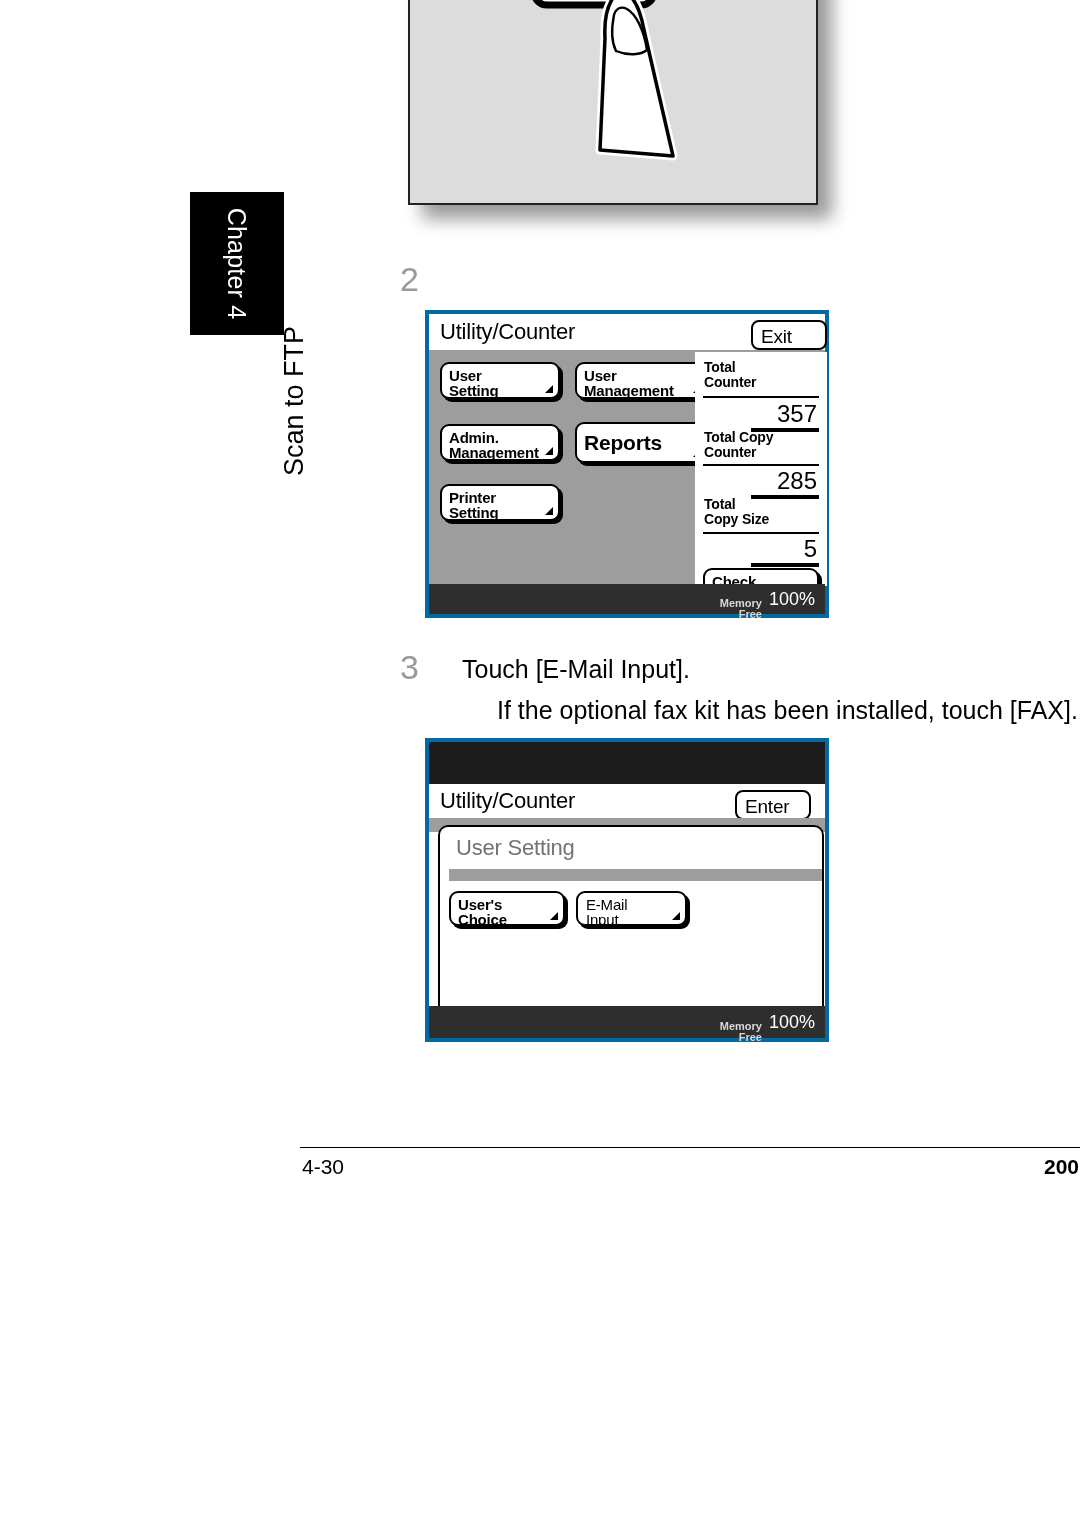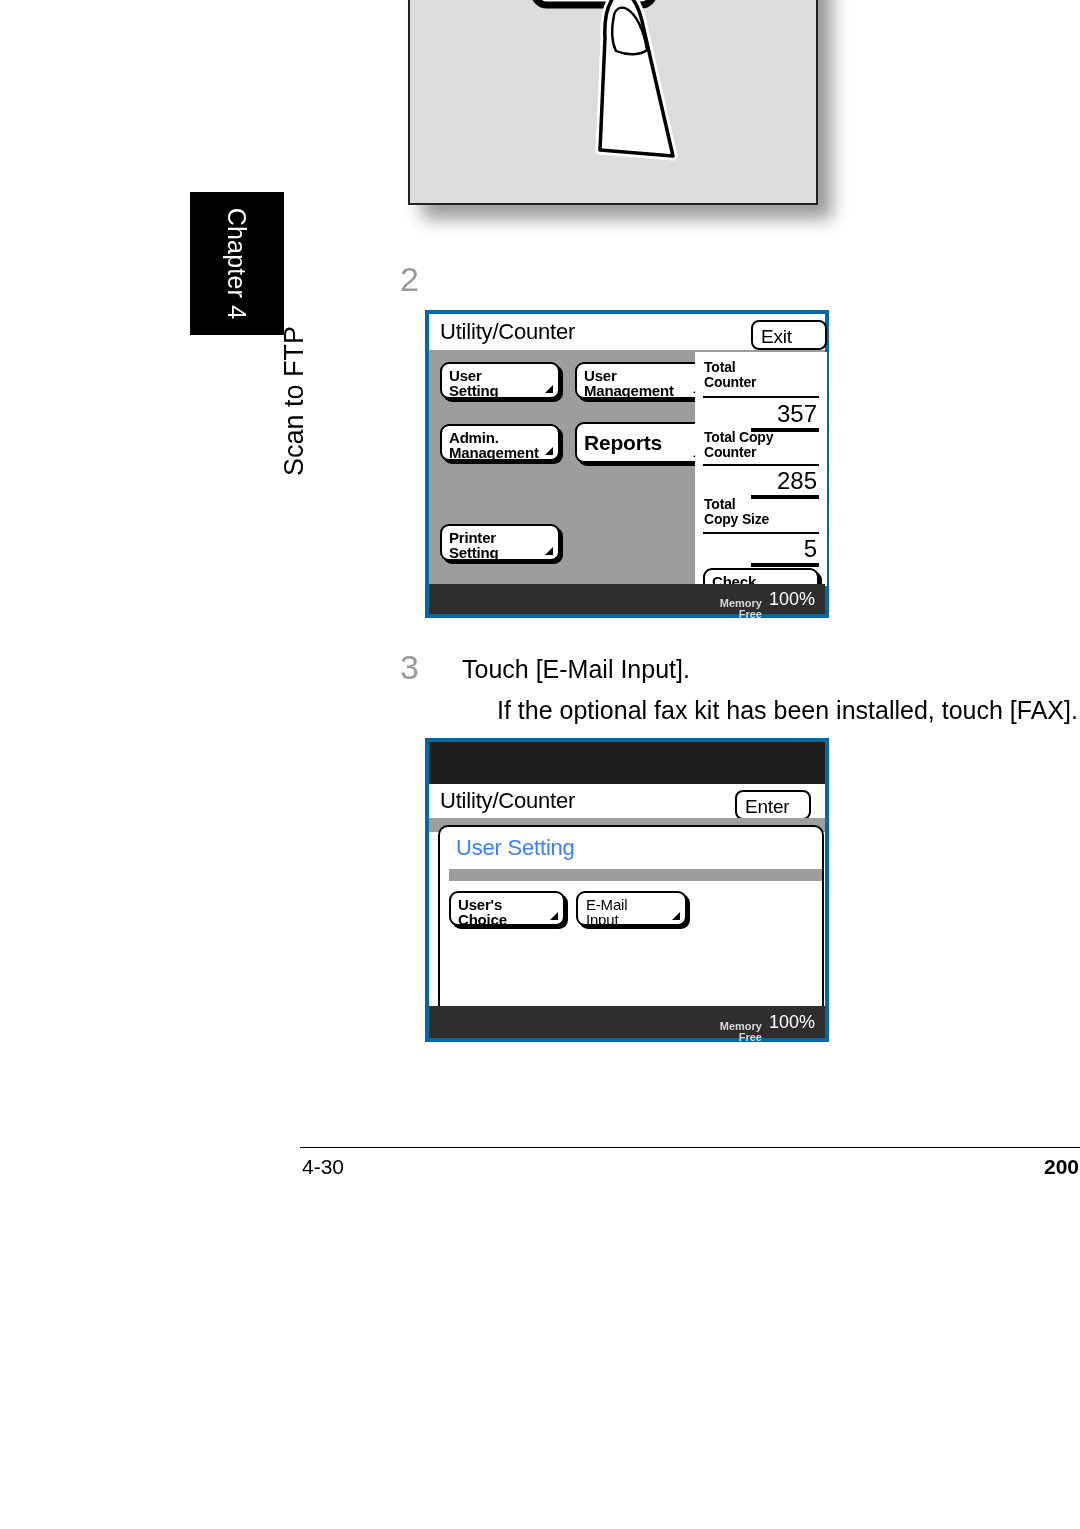--- a/index.html
+++ b/index.html
@@ -130,21 +130,21 @@
     position:absolute;font-size:24px;line-height:24px;text-align:right;
   }
   .cnt-vrule{position:absolute;height:4px;background:#000;}
 
   
   .section-card{
     position:absolute;background:#fff;border:2px solid #000;
     border-radius:10px 10px 0 0;box-sizing:border-box;
   }
   .section-title{
-    position:absolute;font-size:22px;color:#3b82f6;letter-spacing:-.2px;
+    position:absolute;font-size:22px;color:#737373;letter-spacing:-.2px;
   }
 
   
   #footer-rule{
     position:absolute;left:300px;top:1147px;width:780px;height:1px;background:#000;
   }
   #footer-page{position:absolute;left:302px;top:1155px;font-size:21px;font-weight:normal;}
   #footer-year{position:absolute;left:1044px;top:1155px;font-size:21px;white-space:nowrap;font-weight:bold;}
 </style>
 </head>
@@ -206,21 +206,21 @@
       <span class="l">Admin.</span>
       <span class="l">Management</span>
       <span class="tri"></span>
     </div>
 
     <div class="sbtn big" style="left:146px;top:108px;width:133px;height:41px;">
       <span class="l">Reports</span>
       <span class="tri"></span>
     </div>
 
-    <div class="sbtn" style="left:11px;top:170px;width:120px;height:37px;margin-top:40px;">
+    <div class="sbtn" style="left:11px;top:170px;width:120px;height:37px;">
       <span class="l">Printer</span>
       <span class="l">Setting</span>
       <span class="tri"></span>
     </div>
 
     <div class="counter-col" style="left:266px;top:38px;width:132px;height:234px;">
 
       <div class="cnt-label" style="left:9px;top:8px;">
         <span style="display:block">Total</span>
         <span style="display:block">Counter</span>

